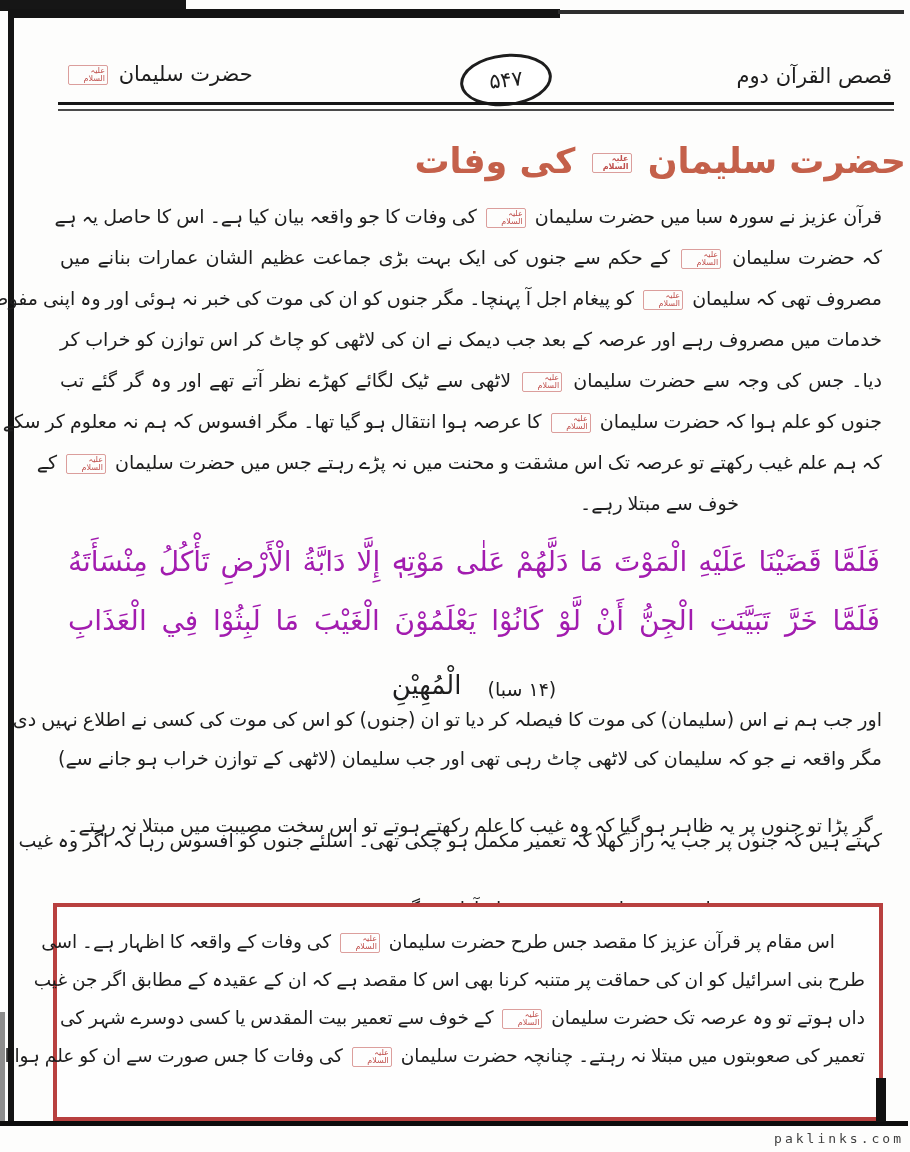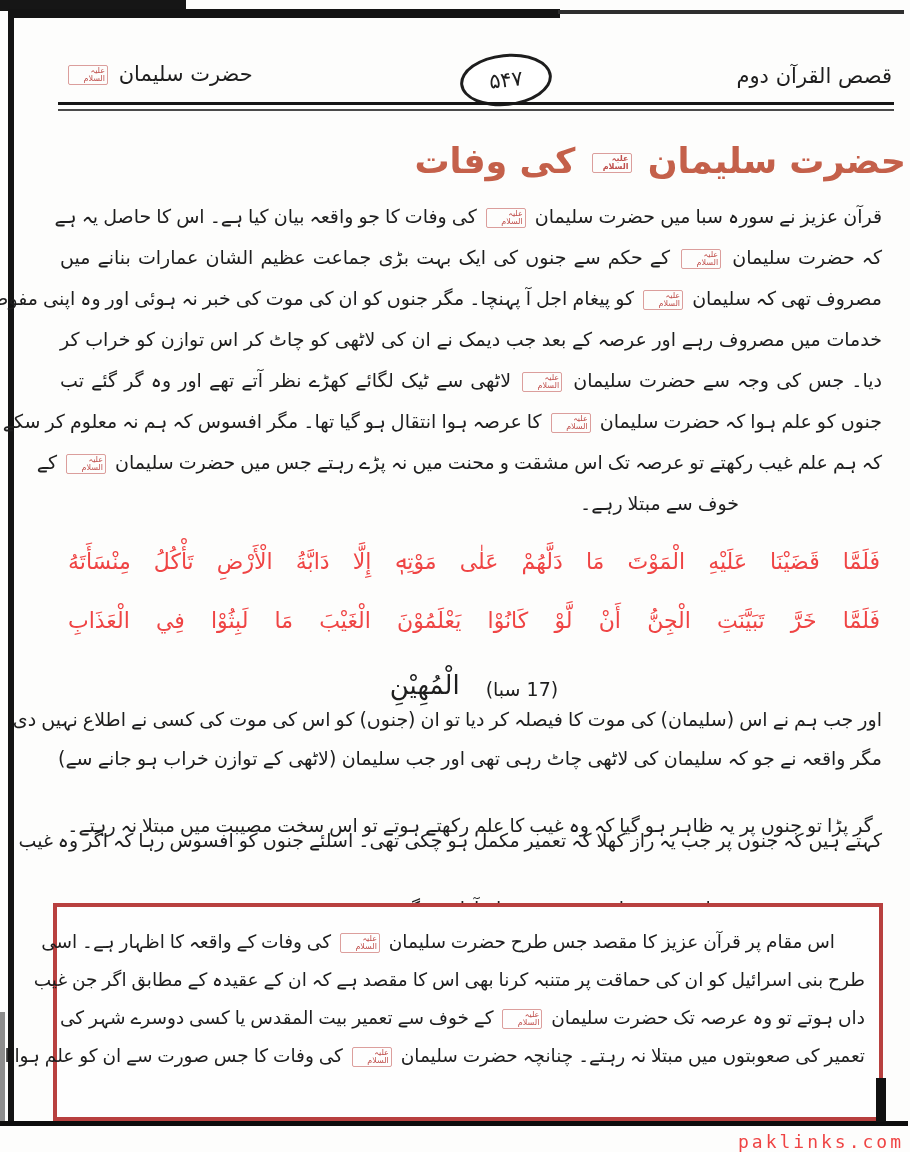--- a/index.html
+++ b/index.html
@@ -32,41 +32,41 @@
 
   
   .line{white-space:nowrap;text-align:justify;text-align-last:justify;text-justify:inter-word;}
   .line.align-left{text-align:left;text-align-last:left;}
   .line.align-center{text-align:right;text-align-last:center;margin-top:28px;}
   .line.align-end{text-align:right;text-align-last:right;}
 
   #para1{position:absolute;top:196px;left:60px;right:28px;font-size:19px;line-height:41px;word-spacing:-1px;}
   #para1 .line:last-child{padding-left:520px;}
 
-  #verse{position:absolute;top:532px;left:68px;right:30px;font-size:22px;line-height:59px;color:#ef4444;}
+  #verse{position:absolute;top:532px;left:68px;right:30px;font-size:28px;line-height:59px;color:#a21caf;}
   .verse-end{position:absolute;top:650px;left:68px;right:30px;height:50px;direction:ltr;
              display:flex;align-items:flex-end;justify-content:center;gap:26px;}
   .verse-word{font-size:26px;direction:rtl;}
   .verse-ref{font-size:19px;direction:rtl;}
 
   #translation{position:absolute;top:700px;left:58px;right:28px;font-size:19px;line-height:39px;word-spacing:-1px;}
   #para3{position:absolute;top:820px;left:58px;right:28px;font-size:19px;line-height:40px;word-spacing:-1px;}
   #para3 .align-center{padding-left:120px;}
 
   #redbox{position:absolute;top:903px;left:53px;width:830px;height:218px;box-sizing:border-box;
           border:4px solid #b8403f;padding:16px 14px 0 14px;font-size:18.5px;line-height:38px;word-spacing:-1px;background:#fefefe;}
   #redbox .line:first-child{padding-right:30px;}
 
   
   .seal{display:inline-block;vertical-align:middle;color:#c0504d;font-size:8px;line-height:8px;
         text-align:right;border:1px solid rgba(192,80,77,.55);border-radius:2px;padding:1px 2px;
         margin:0 4px;white-space:normal;width:34px;}
 
   .watermark{position:absolute;top:1131px;right:6px;direction:ltr;
-             font-family:"DejaVu Sans Mono",monospace;font-size:18px;letter-spacing:3px;color:#ef4444;}
+             font-family:"DejaVu Sans Mono",monospace;font-size:13px;letter-spacing:3px;color:#404040;}
 </style>
 </head>
 <body>
 
 <div class="stage">
 
   <div class="artifact-top"></div>
   <div class="frame-top"></div>
   <div class="frame-top-thin"></div>
   <div class="frame-left"></div>
@@ -98,21 +98,21 @@
       <div class="line align-justify">کہ ہم علم غیب رکھتے تو عرصہ تک اس مشقت و محنت میں نہ پڑے رہتے جس میں حضرت سلیمان <span class="seal">علیہ<br>السلام</span> کے</div>
       <div class="line align-left">خوف سے مبتلا رہے۔</div>
     </section>
 
   <section id="verse">
       <div class="line align-justify">فَلَمَّا قَضَيْنَا عَلَيْهِ الْمَوْتَ مَا دَلَّهُمْ عَلٰى مَوْتِهٖ إِلَّا دَابَّةُ الْأَرْضِ تَأْكُلُ مِنْسَأَتَهُ</div>
       <div class="line align-justify">فَلَمَّا خَرَّ تَبَيَّنَتِ الْجِنُّ أَنْ لَّوْ كَانُوْا يَعْلَمُوْنَ الْغَيْبَ مَا لَبِثُوْا فِي الْعَذَابِ</div>
     </section>
   <div class="verse-end">
     <span class="verse-word">الْمُهِيْنِ</span>
-    <span class="verse-ref">(17 سبا)</span>
+    <span class="verse-ref">(۱۴ سبا)</span>
   </div>
 
   <section id="translation">
       <div class="line align-justify">اور جب ہم نے اس (سلیمان) کی موت کا فیصلہ کر دیا تو ان (جنوں) کو اس کی موت کی کسی نے اطلاع نہیں دی</div>
       <div class="line align-justify">مگر واقعہ نے جو کہ سلیمان کی لاٹھی چاٹ رہی تھی اور جب سلیمان (لاٹھی کے توازن خراب ہو جانے سے)</div>
       <div class="line align-center">گر پڑا تو جنوں پر یہ ظاہر ہو گیا کہ وہ غیب کا علم رکھتے ہوتے تو اس سخت مصیبت میں مبتلا نہ رہتے۔</div>
     </section>
 
   <section id="para3">
       <div class="line align-justify">کہتے ہیں کہ جنوں پر جب یہ راز کھلا کہ تعمیر مکمل ہو چکی تھی۔ اسلئے جنوں کو افسوس رہا کہ اگر وہ غیب</div>

